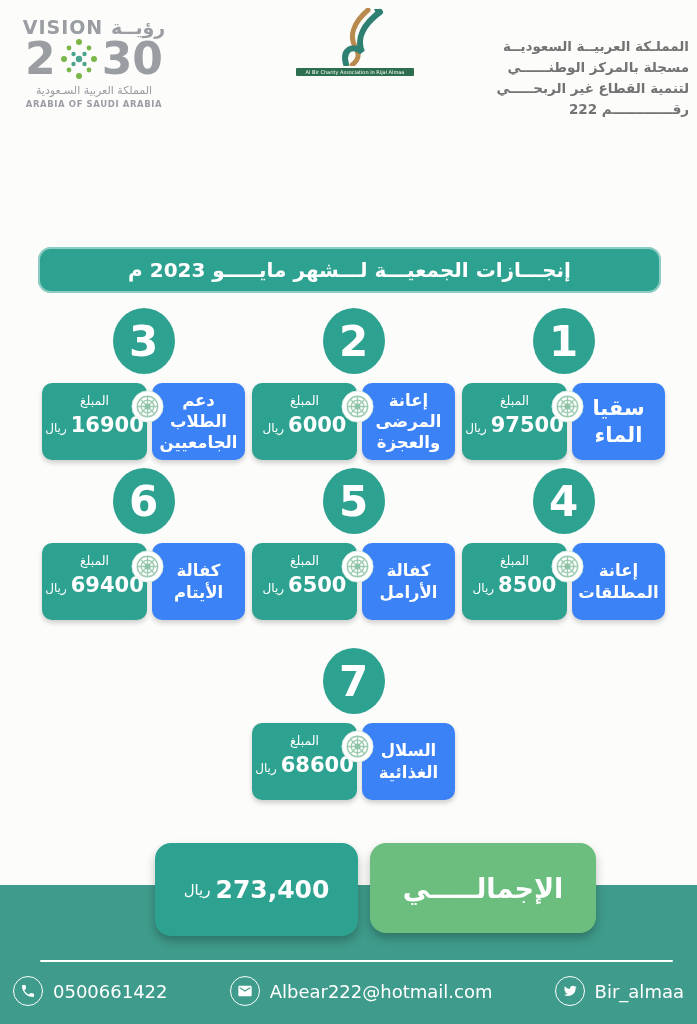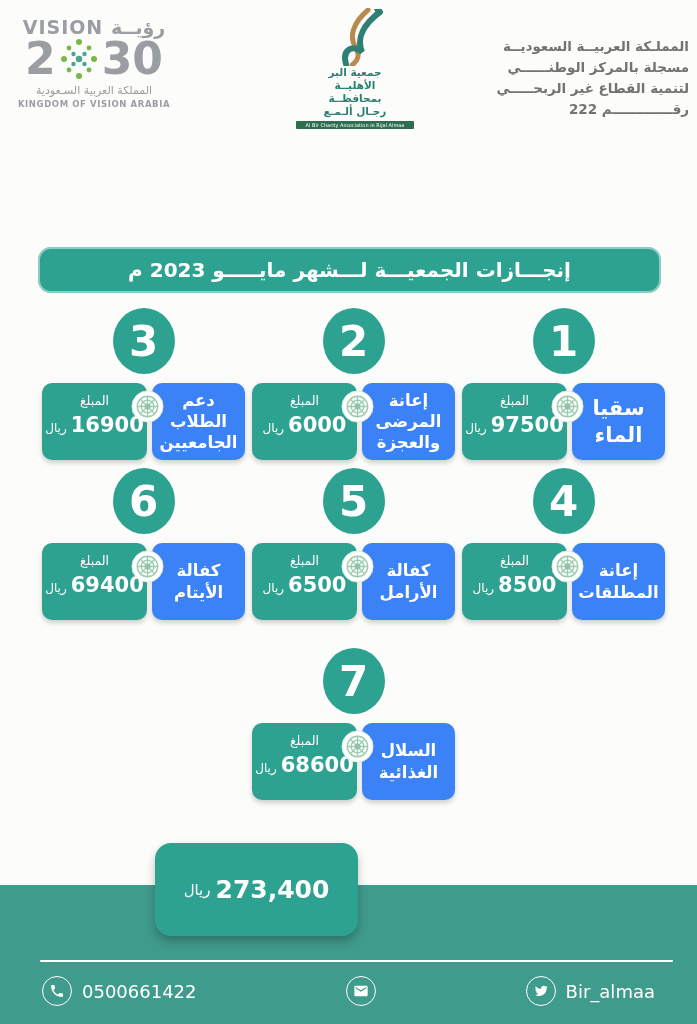--- a/index.html
+++ b/index.html
@@ -63,21 +63,21 @@
   .total-amt-box { position:absolute; left:155px; top:843px; width:203px; height:93px; background:#2ea291;
                    border-radius:16px; box-shadow:0 5px 10px rgba(0,0,0,.25);
                    display:flex; align-items:center; justify-content:center; gap:5px;
                    color:#fff; direction:rtl; }
   .total-amt-box .v { font-size:25px; font-weight:bold; }
   .total-amt-box .c { font-size:15px; }
 
   
   .footer-line { position:absolute; left:40px; right:24px; top:960px; height:2px; background:#fff; border-radius:2px; }
   .contacts { position:absolute; left:0; right:0; top:976px; display:flex; justify-content:space-between;
-              align-items:flex-end; padding:0 42px; color:#fff; }
+              align-items:flex-end; padding:0 13px; color:#fff; }
   .contact { display:flex; align-items:center; gap:10px; font-size:18px; }
   .cicon { width:30px; height:30px; border:1.6px solid #fff; border-radius:50%;
            display:flex; align-items:center; justify-content:center; flex:0 0 auto; }
   .cicon svg { width:16px; height:16px; fill:#fff; }
 </style>
 </head>
 <body>
 
 <div class="page">
 
@@ -103,35 +103,29 @@
           <circle cx="15.5" cy="18" r="2.2"></circle>
             <circle cx="26.5" cy="18" r="2.2"></circle>
           <circle cx="15.5" cy="28" r="2.2"></circle>
             <circle cx="26.5" cy="28" r="2.2"></circle>
           <circle cx="21" cy="23" r="3.2"></circle>
         </g>
       </svg>
       <span>30</span>
     </div>
     <div class="vision-ar">المملكة العربية السـعودية</div>
-    <div class="vision-en">KINGDOM OF VISION ARABIA</div>
+    <div class="vision-en">ARABIA OF SAUDI ARABIA</div>
   </div>
 
   <div class="charity-logo">
     <svg class="charity-swoosh" viewBox="0 0 74 58">
       <path d="M50 2 C36 14 30 28 38 40 C42 47 40 53 34 57" fill="none" stroke="#b98a4e" stroke-width="5" stroke-linecap="round"></path>
       <path d="M62 4 C46 16 38 30 44 44 C34 36 24 42 28 56" fill="none" stroke="#2e8073" stroke-width="6" stroke-linecap="round"></path>
       <path d="M56 1 L62 1 L59 8 Z" fill="#2e8073"></path>
     </svg>
-    <div class="charity-lines">
-      <div>جمعية البر</div>
-      <div>الأهليــة</div>
-      <div>بمحافظــة</div>
-      <div>رجـال ألـمـع</div>
-    </div>
     <div class="charity-strip">Al Bir Charity Association in Rijal Almaa</div>
   </div>
 
   <div class="header-info">
     <div>المملـكة العربيــة السعوديــة</div>
     <div>مسجلة بالمركز الوطنــــــي</div>
     <div>لتنمية القطاع غير الربحـــــي</div>
     <div>رقـــــــــــــم 222</div>
   </div>
 
@@ -293,20 +287,21 @@
         <circle cx="18" cy="18" r="10.5"></circle>
           <circle cx="18" cy="18" r="6.5"></circle>
         <path d="M18 7.5v21M7.5 18h21M10.6 10.6l14.8 14.8M25.4 10.6L10.6 25.4"></path>
       </g>
       <circle cx="18" cy="18" r="3" fill="#8fc3a6"></circle>
     </svg>
   </div>
 
   <div class="band"></div>
 
+  <div class="total-label-box">الإجمالـــــي</div>
   <div class="total-amt-box">
     <span class="v">273,400</span>
     <span class="c">ريال</span>
   </div>
 
   <div class="footer-line"></div>
   <div class="contacts">
     <div class="contact">
       <span class="cicon">
         <svg viewBox="0 0 24 24">
@@ -314,20 +309,21 @@
           </svg>
       </span>
       <span>0500661422</span>
     </div>
     <div class="contact">
       <span class="cicon">
         <svg viewBox="0 0 24 24">
             <path d="M20 4H4c-1.1 0-2 .9-2 2v12c0 1.1.9 2 2 2h16c1.1 0 2-.9 2-2V6c0-1.1-.9-2-2-2zm0 4l-8 5-8-5V6l8 5 8-5v2z"></path>
           </svg>
       </span>
+      <span>Albear222@hotmail.com</span>
     </div>
     <div class="contact">
       <span class="cicon">
         <svg viewBox="0 0 24 24">
             <path d="M22 5.9c-.7.3-1.5.5-2.3.6.8-.5 1.4-1.3 1.7-2.2-.8.5-1.6.8-2.5 1C18.2 4.5 17.1 4 16 4c-2.2 0-3.9 1.8-3.9 3.9 0 .3 0 .6.1.9-3.3-.2-6.2-1.7-8.1-4.1-.3.6-.5 1.3-.5 2 0 1.4.7 2.6 1.7 3.3-.6 0-1.2-.2-1.8-.5v.1c0 1.9 1.4 3.5 3.1 3.8-.3.1-.7.1-1 .1-.2 0-.5 0-.7-.1.5 1.6 2 2.7 3.7 2.7-1.4 1.1-3.1 1.7-4.9 1.7H3c1.8 1.1 3.9 1.8 6.1 1.8 7.3 0 11.3-6.1 11.3-11.3v-.5c.8-.6 1.4-1.3 1.9-2.1z"></path>
           </svg>
       </span>
       <span>Bir_almaa</span>
     </div>
   </div>

